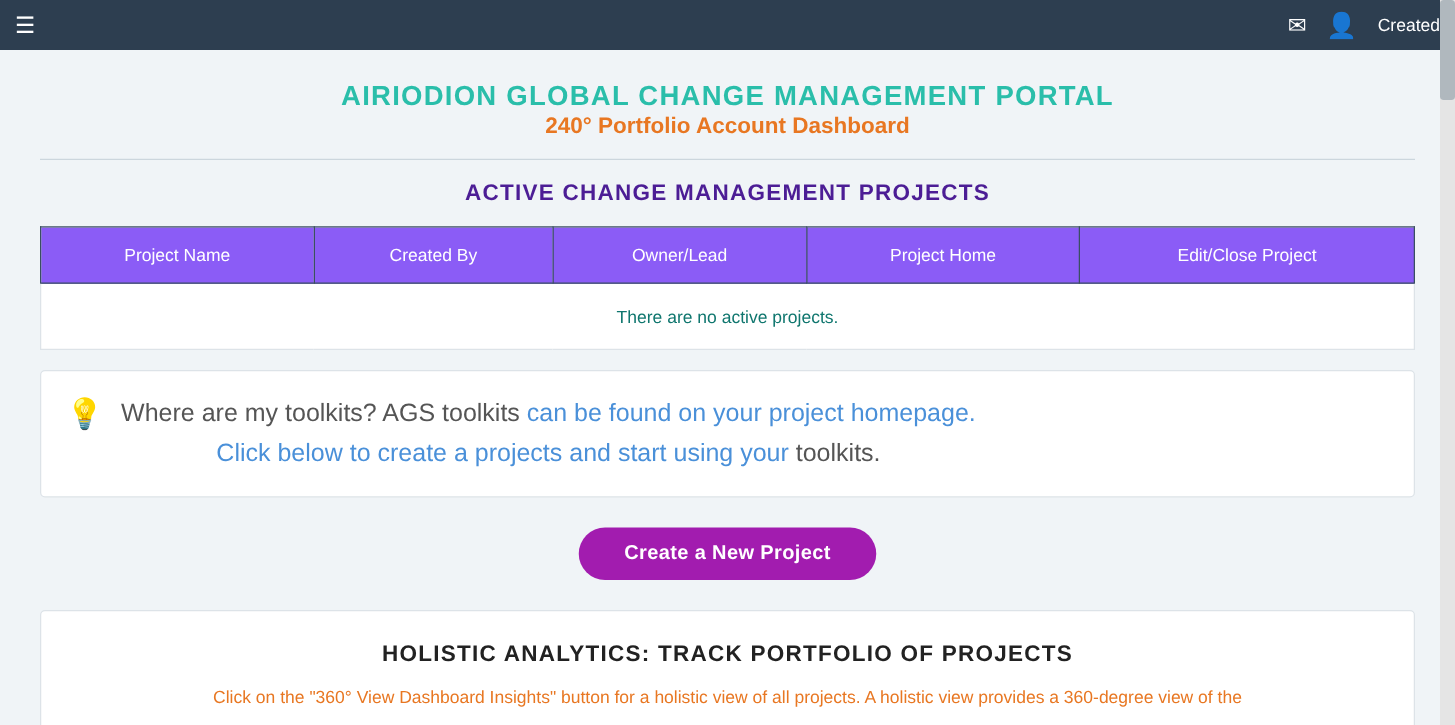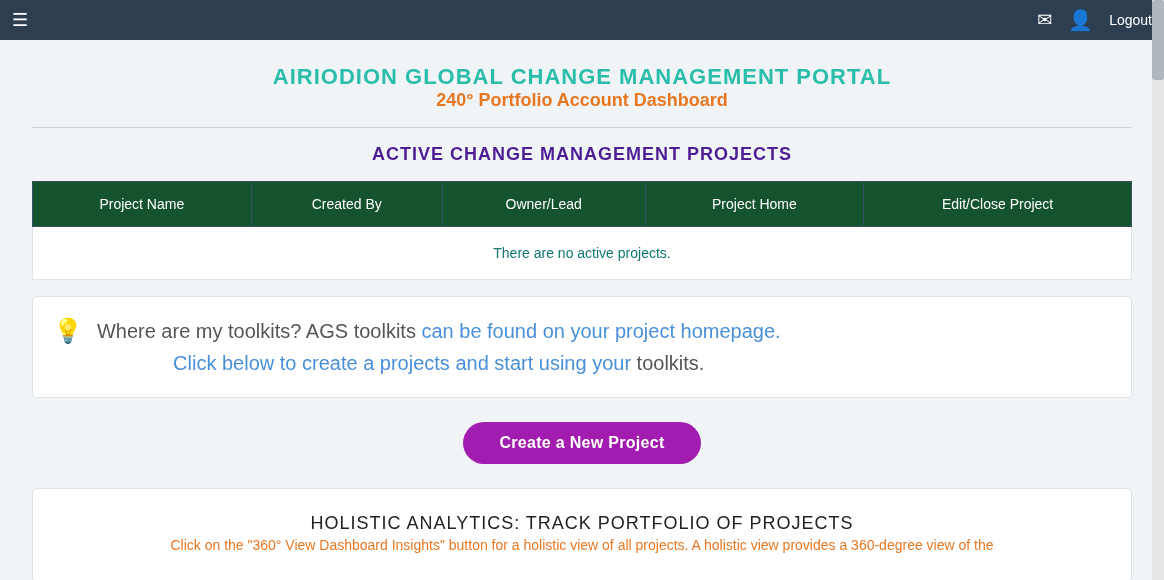--- a/index.html
+++ b/index.html
@@ -90,21 +90,21 @@
       margin-bottom: 16px;
     }
 
     
     .projects-table {
       width: 100%;
       border-collapse: collapse;
       background: white;
     }
     .projects-table thead tr {
-      background: #14532d;
+      background: #8b5cf6;
       color: white;
       margin-top: 16px;
     }
     .projects-table thead th {
       padding: 14px 16px;
       font-size: 14px;
       font-weight: normal;
       text-align: center;
       border: 1px solid #3a4f62;
     }
@@ -165,23 +165,24 @@
     .holistic-section {
       background: white;
       border: 1px solid #dde3e8;
       border-radius: 4px;
       padding: 24px 20px;
       margin-top: 4px;
     }
     .holistic-title {
       text-align: center;
       font-size: 18px;
-      font-weight: normal;
+      font-weight: bold;
       color: #222;
       letter-spacing: 1px;
+      margin-bottom: 12px;
     }
     .holistic-desc {
       text-align: center;
       font-size: 14px;
       color: #e87722;
       line-height: 1.6;
     }
 
     
     .scrollbar-track {
@@ -202,21 +203,21 @@
 </head>
 <body>
 
 <nav class="top-nav">
   <div class="top-nav-left">
     <span class="hamburger-icon">☰</span>
   </div>
   <div class="top-nav-right">
     <span class="nav-mail-icon">✉</span>
     <span class="nav-user-icon">👤</span>
-    <button class="nav-logout-btn">Logout</button>
+    <button class="nav-logout-btn">Created</button>
   </div>
 </nav>
 
 <div class="main-content">
 
   <div class="portal-title">
     <div class="portal-title-main">AIRIODION GLOBAL CHANGE MANAGEMENT PORTAL</div>
     <div class="portal-title-sub">240° Portfolio Account Dashboard</div>
   </div>
 

